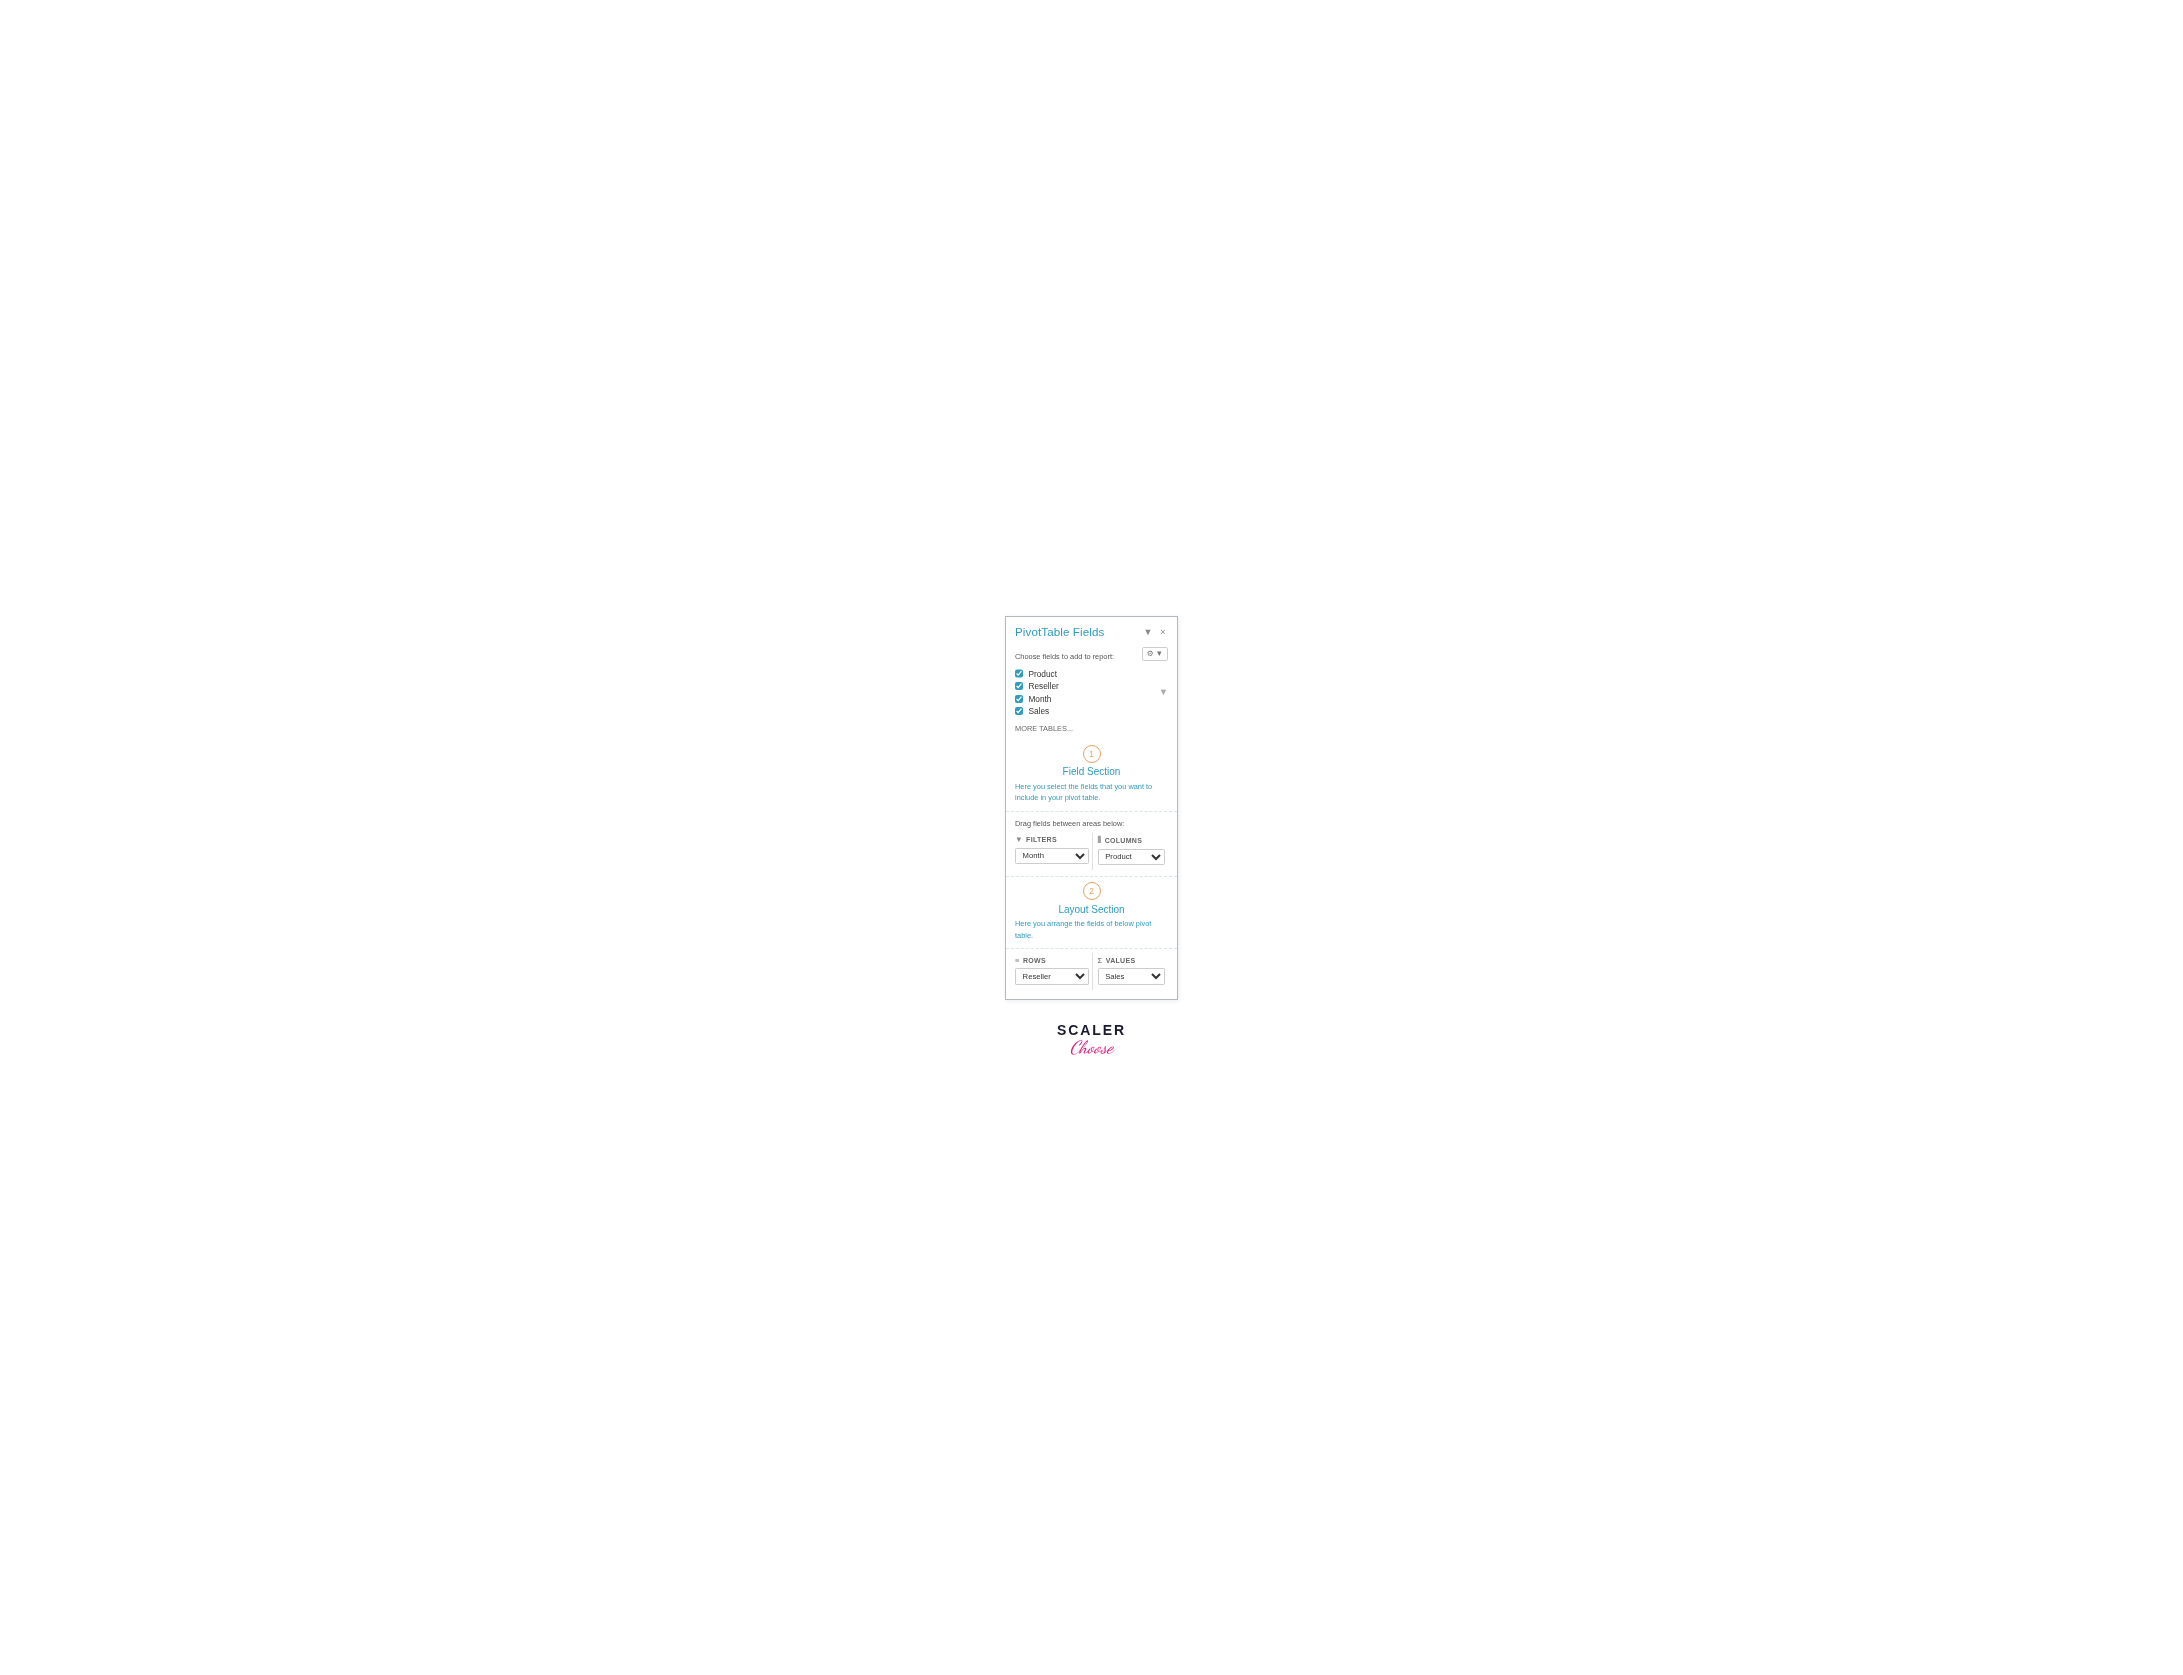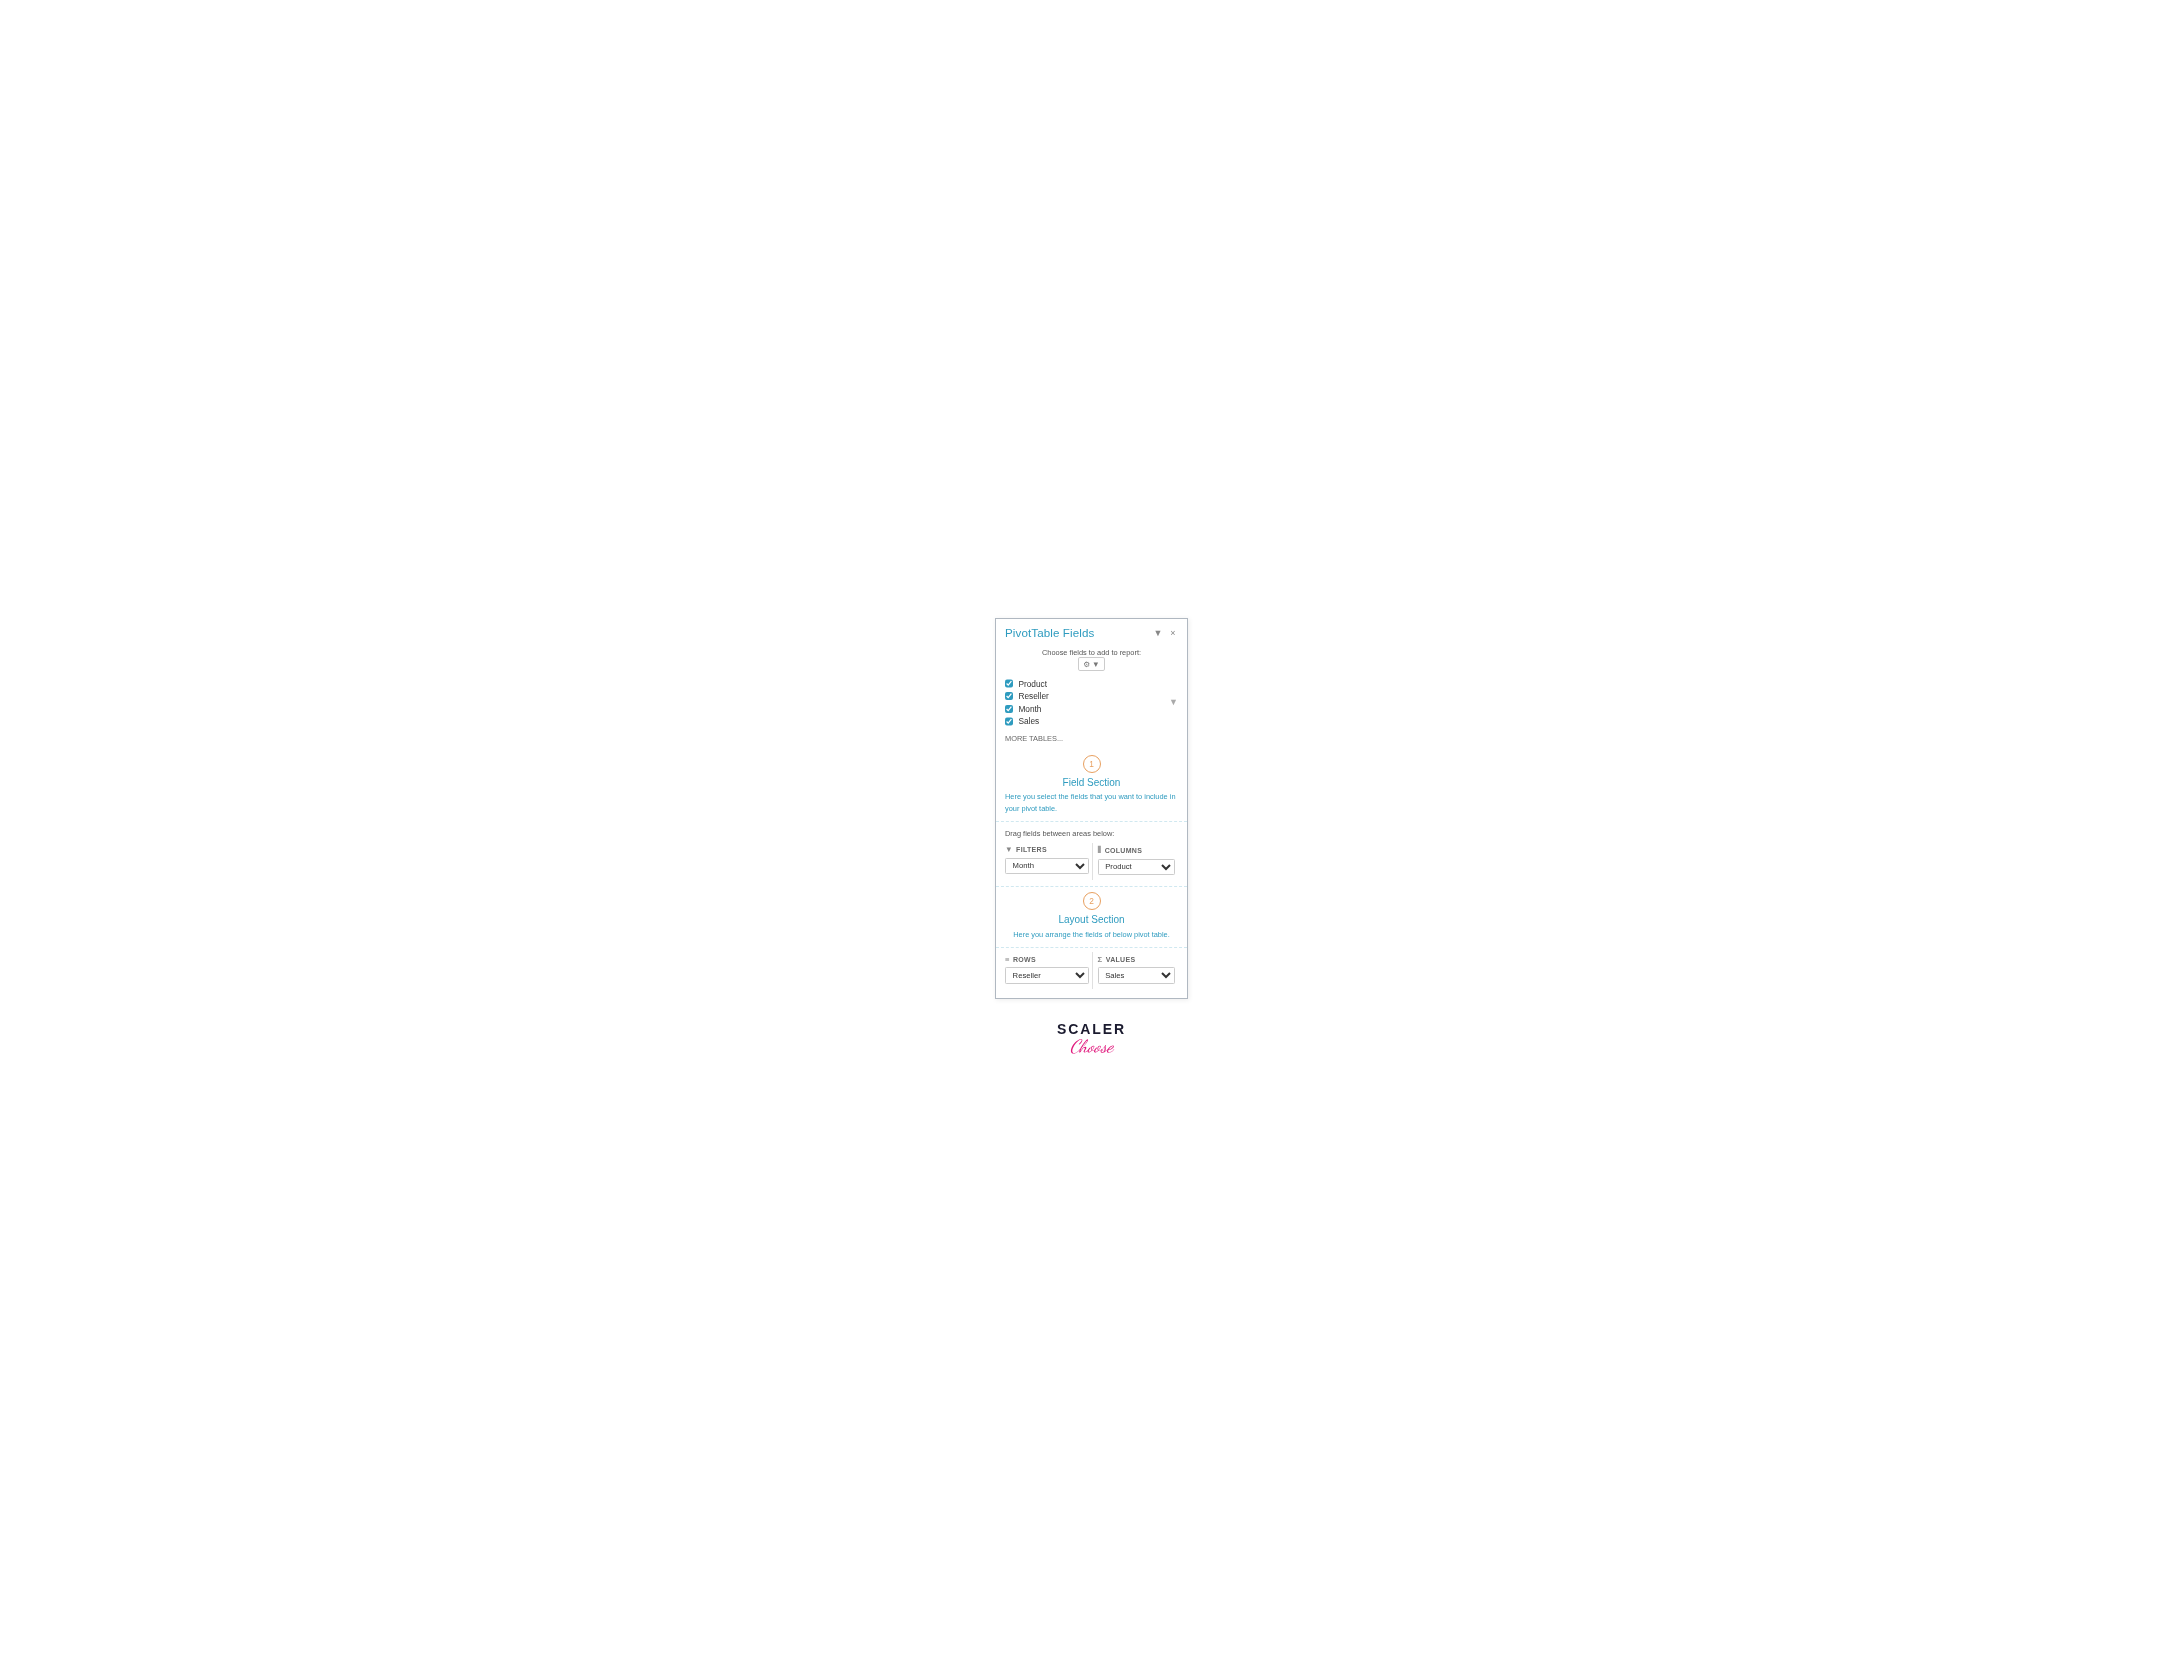--- a/index.html
+++ b/index.html
@@ -9,21 +9,21 @@
       display: flex;
       flex-direction: column;
       align-items: center;
       justify-content: center;
       min-height: 100vh;
       padding: 26px;
     }
 
     .panel {
       border: 1px solid #b0b8c1;
-      width: 193px;
+      width: 173px;
       background: #fff;
       box-shadow: 1.3px 1.3px 5.1px rgba(0,0,0,0.08);
     }
 
     .panel-header {
       display: flex;
       align-items: center;
       justify-content: space-between;
       padding: 7.7px 9px 5.1px 9px;
       border-bottom: none;
@@ -49,23 +49,22 @@
       color: #888;
       font-size: 9px;
       padding: 1.3px 2.6px;
     }
 
     .fields-label {
       font-size: 7.4px;
       color: #555;
       padding: 3.9px 9px 2.6px 9px;
       display: flex;
-      align-items: center;
+      align-items: flex-end;
       justify-content: space-between;
-      flex-direction: column;
     }
 
     .gear-btn {
       background: none;
       border: 0.6px solid #ccc;
       border-radius: 1.9px;
       cursor: pointer;
       padding: 1.3px 3.9px;
       font-size: 7.7px;
       color: #777;

